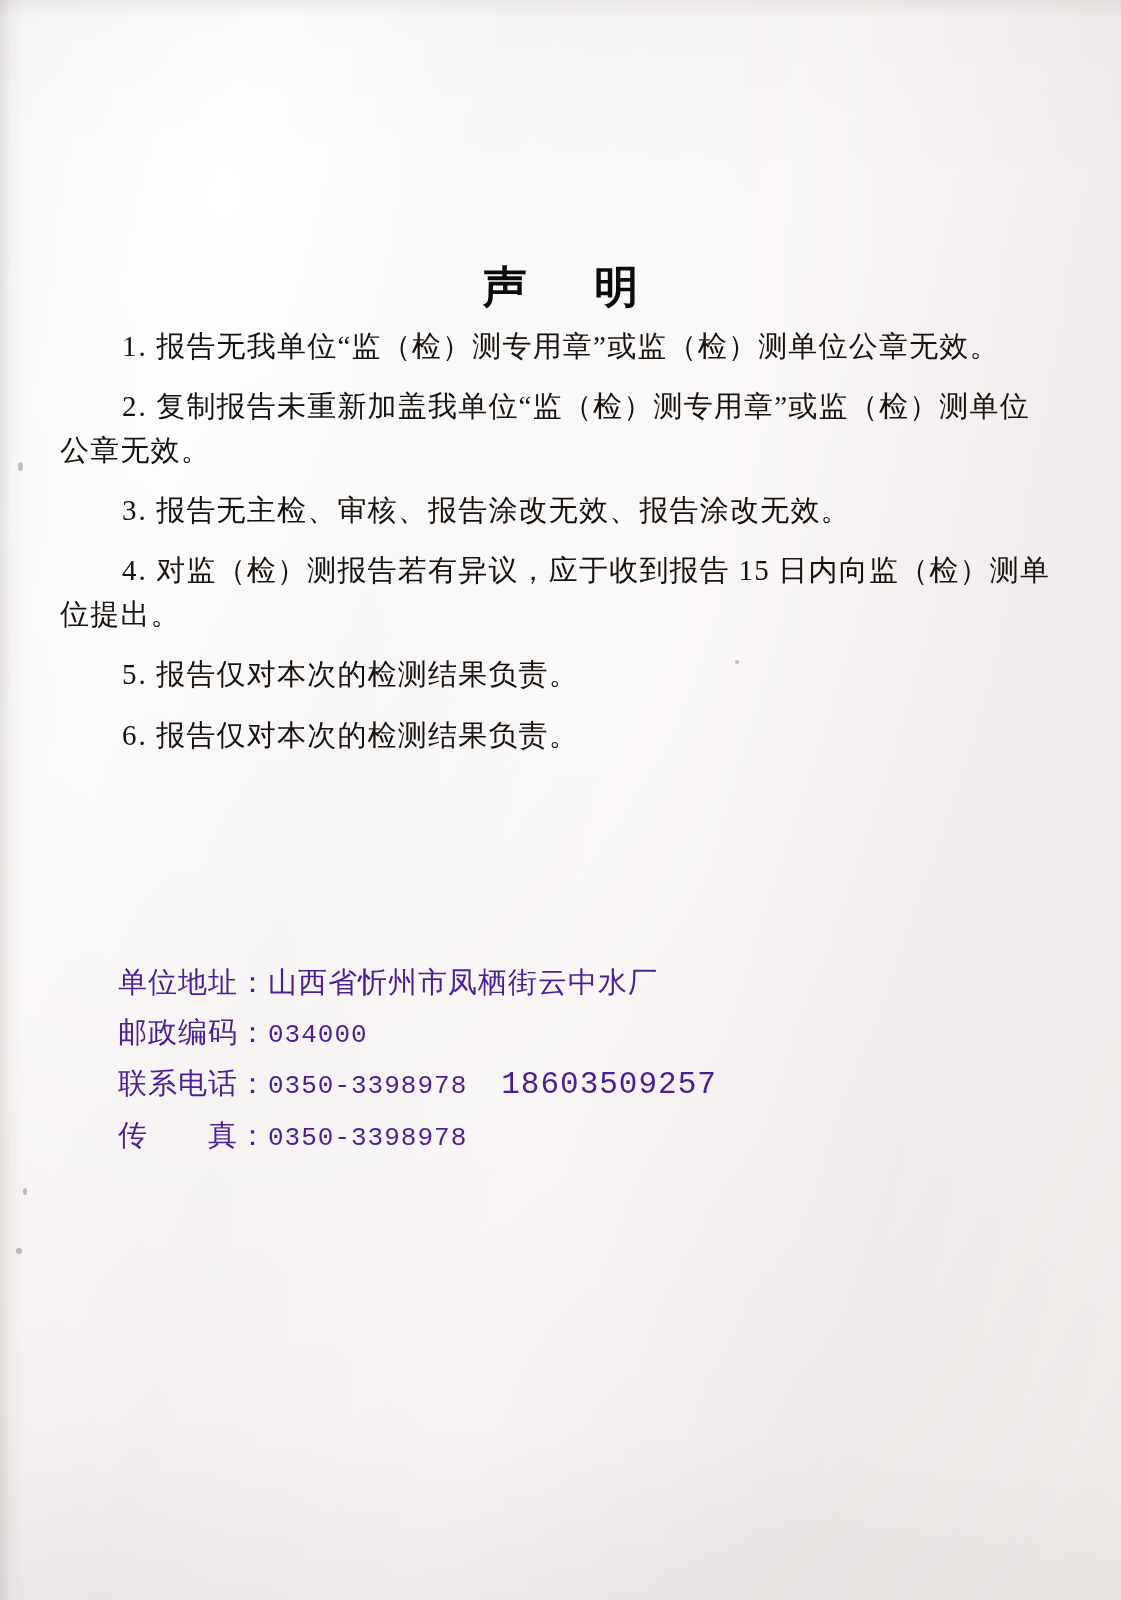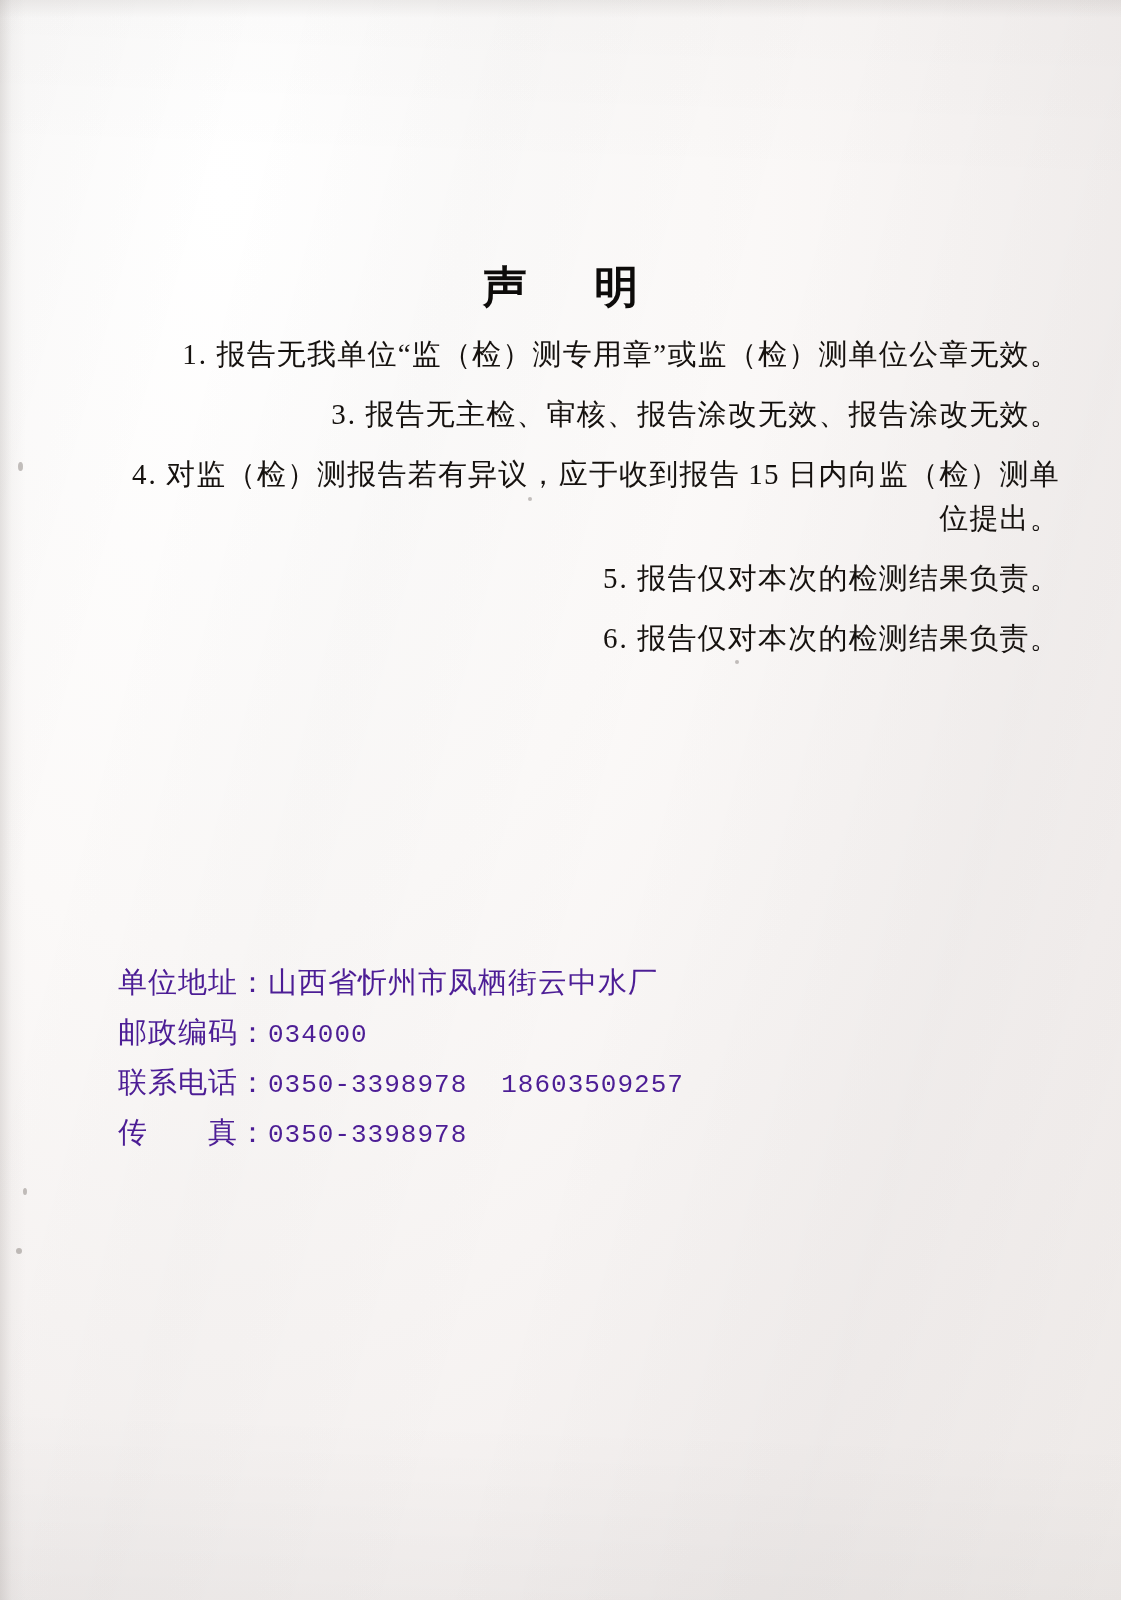--- a/index.html
+++ b/index.html
@@ -68,24 +68,23 @@
     font-family: "DejaVu Sans", "Liberation Sans", sans-serif;
     font-weight: bold;
     font-size: 44px;
     letter-spacing: 26px;
     text-indent: 26px;
     color: #0d0b0a;
   }
 
   .body-block {
     position: absolute;
-    top: 332px;
+    top: 324px;
     left: 60px;
     width: 1000px;
-    text-align: right;
   }
 
   p.clause {
     margin: 0 0 16px 0;
     font-size: 29px;
     line-height: 1.52;
     text-indent: 62px;
     letter-spacing: 1.2px;
     color: #16120f;
     font-family: "Liberation Serif", "DejaVu Serif", serif;
@@ -110,21 +109,21 @@
   .contact-row .label {
     display: inline-block;
   }
   .contact-row .value {
     font-family: "Liberation Mono", "DejaVu Sans Mono", monospace;
     font-size: 26px;
     letter-spacing: 1px;
   }
   .contact-row .value2 {
     font-family: "Liberation Mono", "DejaVu Sans Mono", monospace;
-    font-size: 26px;
+    font-size: 31px;
     letter-spacing: 1px;
     padding-left: 34px;
   }
 </style>
 </head>
 <body>
 
 <div class="paper"></div>
 <div class="edge-left"></div>
 <div class="edge-top"></div>
@@ -133,20 +132,21 @@
 <div class="speck" style="left:16px; top:1248px; width:6px; height:6px;"></div>
 <div class="speck" style="left:528px; top:497px; width:4px; height:4px;"></div>
 <div class="speck" style="left:735px; top:660px; width:4px; height:4px;"></div>
 
 <div class="doc">
 
   <div class="title">声  明</div>
 
   <div class="body-block">
     <p class="clause"><span class="num">1.</span> <span>报告无我单位“监（检）测专用章”或监（检）测单位公章无效。</span></p>
+    <p class="clause"><span class="num">2.</span> <span>复制报告未重新加盖我单位“监（检）测专用章”或监（检）测单位公章无效。</span></p>
     <p class="clause"><span class="num">3.</span> <span>报告无主检、审核、报告涂改无效、报告涂改无效。</span></p>
     <p class="clause"><span class="num">4.</span> <span>对监（检）测报告若有异议，应于收到报告 15 日内向监（检）测单位提出。</span></p>
     <p class="clause"><span class="num">5.</span> <span>报告仅对本次的检测结果负责。</span></p>
     <p class="clause"><span class="num">6.</span> <span>报告仅对本次的检测结果负责。</span></p>
   </div>
 
   <div class="contact-block">
     <div class="contact-row"><span class="label">单位地址：</span><span>山西省忻州市凤栖街云中水厂</span></div>
     <div class="contact-row"><span class="label">邮政编码：</span><span class="value">034000</span></div>
     <div class="contact-row"><span class="label">联系电话：</span><span class="value">0350-3398978</span><span class="value2">18603509257</span></div>

